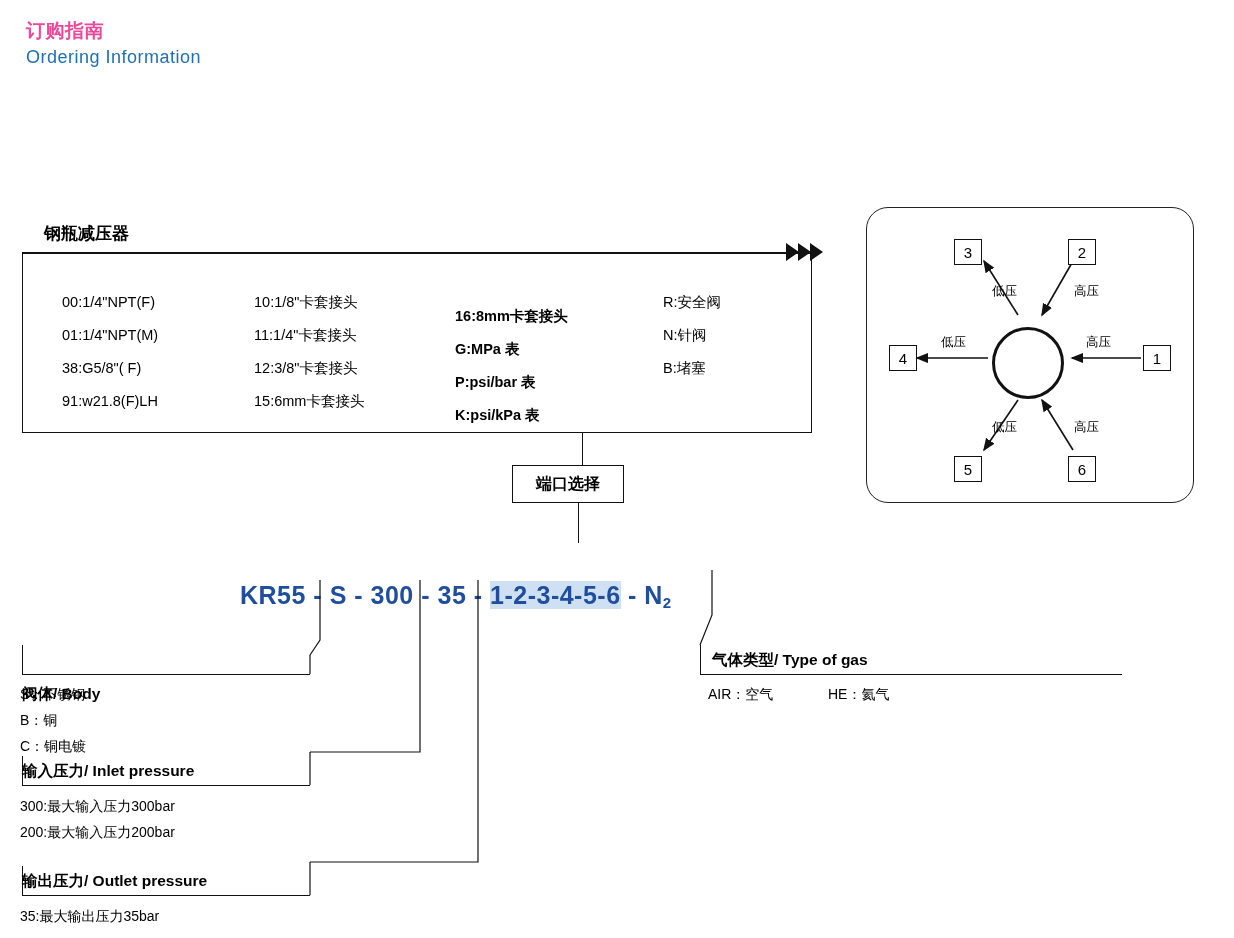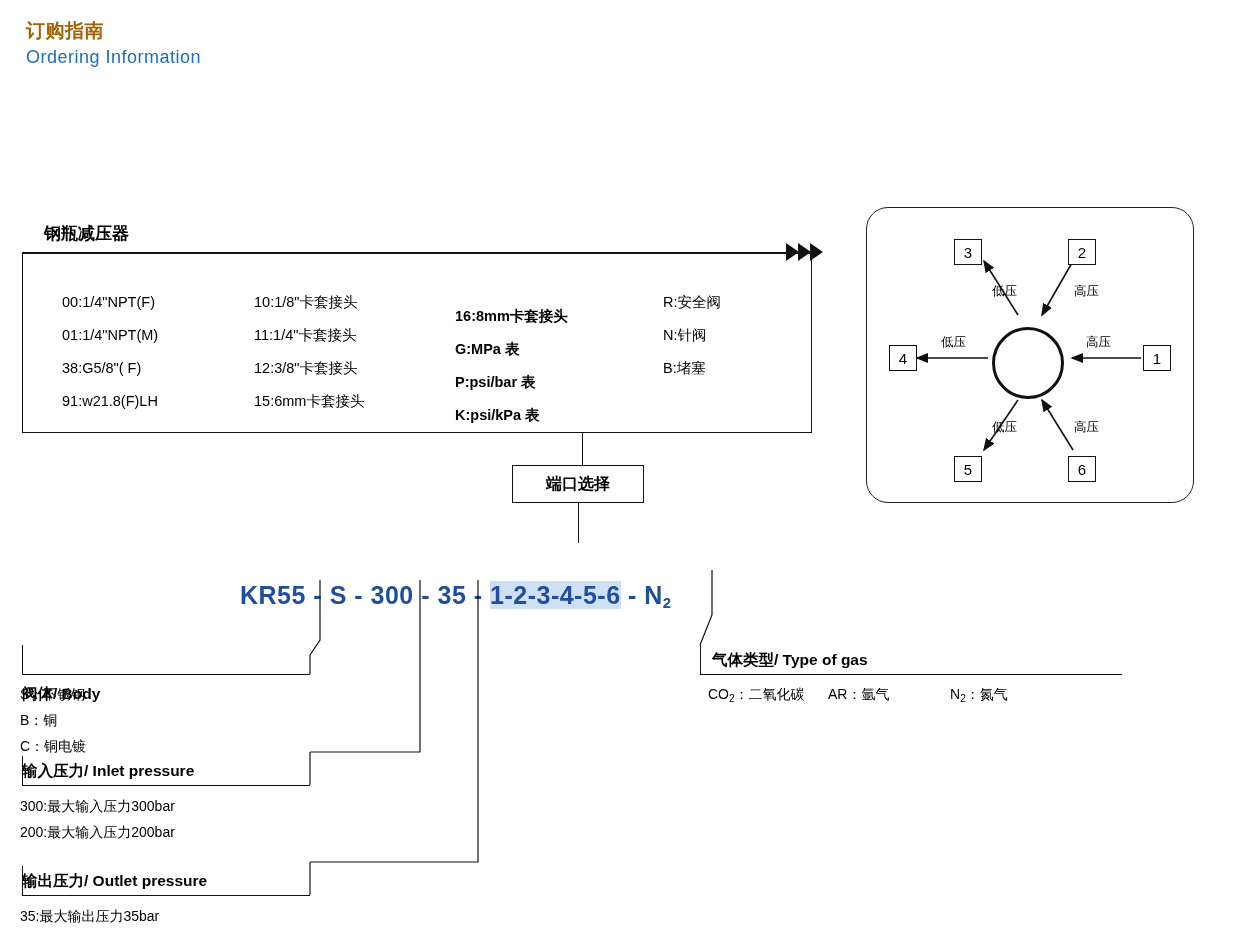--- a/index.html
+++ b/index.html
@@ -71,21 +71,21 @@
   #opt-col-4 { left: 663px; top: 286px; }
 
   
   #conn-box-down {
     left: 582px; top: 433px;
     width: 0; height: 32px;
     border-left: 1.2px solid #111;
   }
   #port-select-box {
     left: 512px; top: 465px;
-    width: 132px; height: 38px;
+    width: 112px; height: 38px;
     border: 1px solid #111;
     box-sizing: border-box;
     display: flex; align-items: center; justify-content: center;
     font-size: 16px; font-weight: bold;
     background: #fff;
   }
   #conn-portbox-down {
     left: 578px; top: 503px;
     width: 0; height: 40px;
     border-left: 1.2px solid #111;
@@ -189,21 +189,21 @@
   #gas-table td.c1 { width: 118px; }
   #gas-table td.c2 { width: 120px; }
   #gas-table td.c3 { width: 120px; }
   sub { font-size: 0.72em; vertical-align: -0.25em; }
 
   svg.gasline { position: absolute; left: 560px; top: 540px; width: 260px; height: 150px; }
 </style>
 </head>
 <body>
 
-<div class="abs" id="header-title-cn" style="color: #a16207;">订购指南</div>
+<div class="abs" id="header-title-cn" style="color: #ec4899;">订购指南</div>
 <div class="abs" id="header-title-en" style="color: rgb(31, 111, 180);">Ordering Information</div>
 
 <div class="abs" id="cylinder-label">钢瓶减压器</div>
 
 <div class="abs" id="port-options-box"></div>
 <div class="abs" id="arrow-line"></div>
 <div class="abs chev" id="chev1"></div>
 <div class="abs chev" id="chev2"></div>
 <div class="abs chev" id="chev3"></div>
 
@@ -312,19 +312,19 @@
 </div>
 
 <svg class="gasline" viewBox="0 0 260 150">
   <path d="M152,30 L152,75 L140,105" fill="none" stroke="#111" stroke-width="1.2"></path>
 </svg>
 <div class="abs" id="gas-tick"></div>
 <div class="abs" id="gas-rule"></div>
 <div class="abs callout-title" id="gas-title">气体类型/ Type of gas</div>
 <table class="abs" id="gas-table">
   <tbody>
-  <tr>
-    <td class="c1"><span>CO</span><sub>2</sub>：<span>二氧化碳</span></td>
-    <td class="c2"><span>AR</span>：<span>氩气</span></td>
-    <td class="c3"><span>N</span><sub>2</sub>：<span>氮气</span></td>
+      <tr>
+    <td class="c1"><span>AIR</span>：<span>空气</span></td>
+    <td class="c2"><span>HE</span>：<span>氦气</span></td>
+    <td class="c3"></td>
   </tr>
 </tbody>
   </table>
 
 </body></html>

